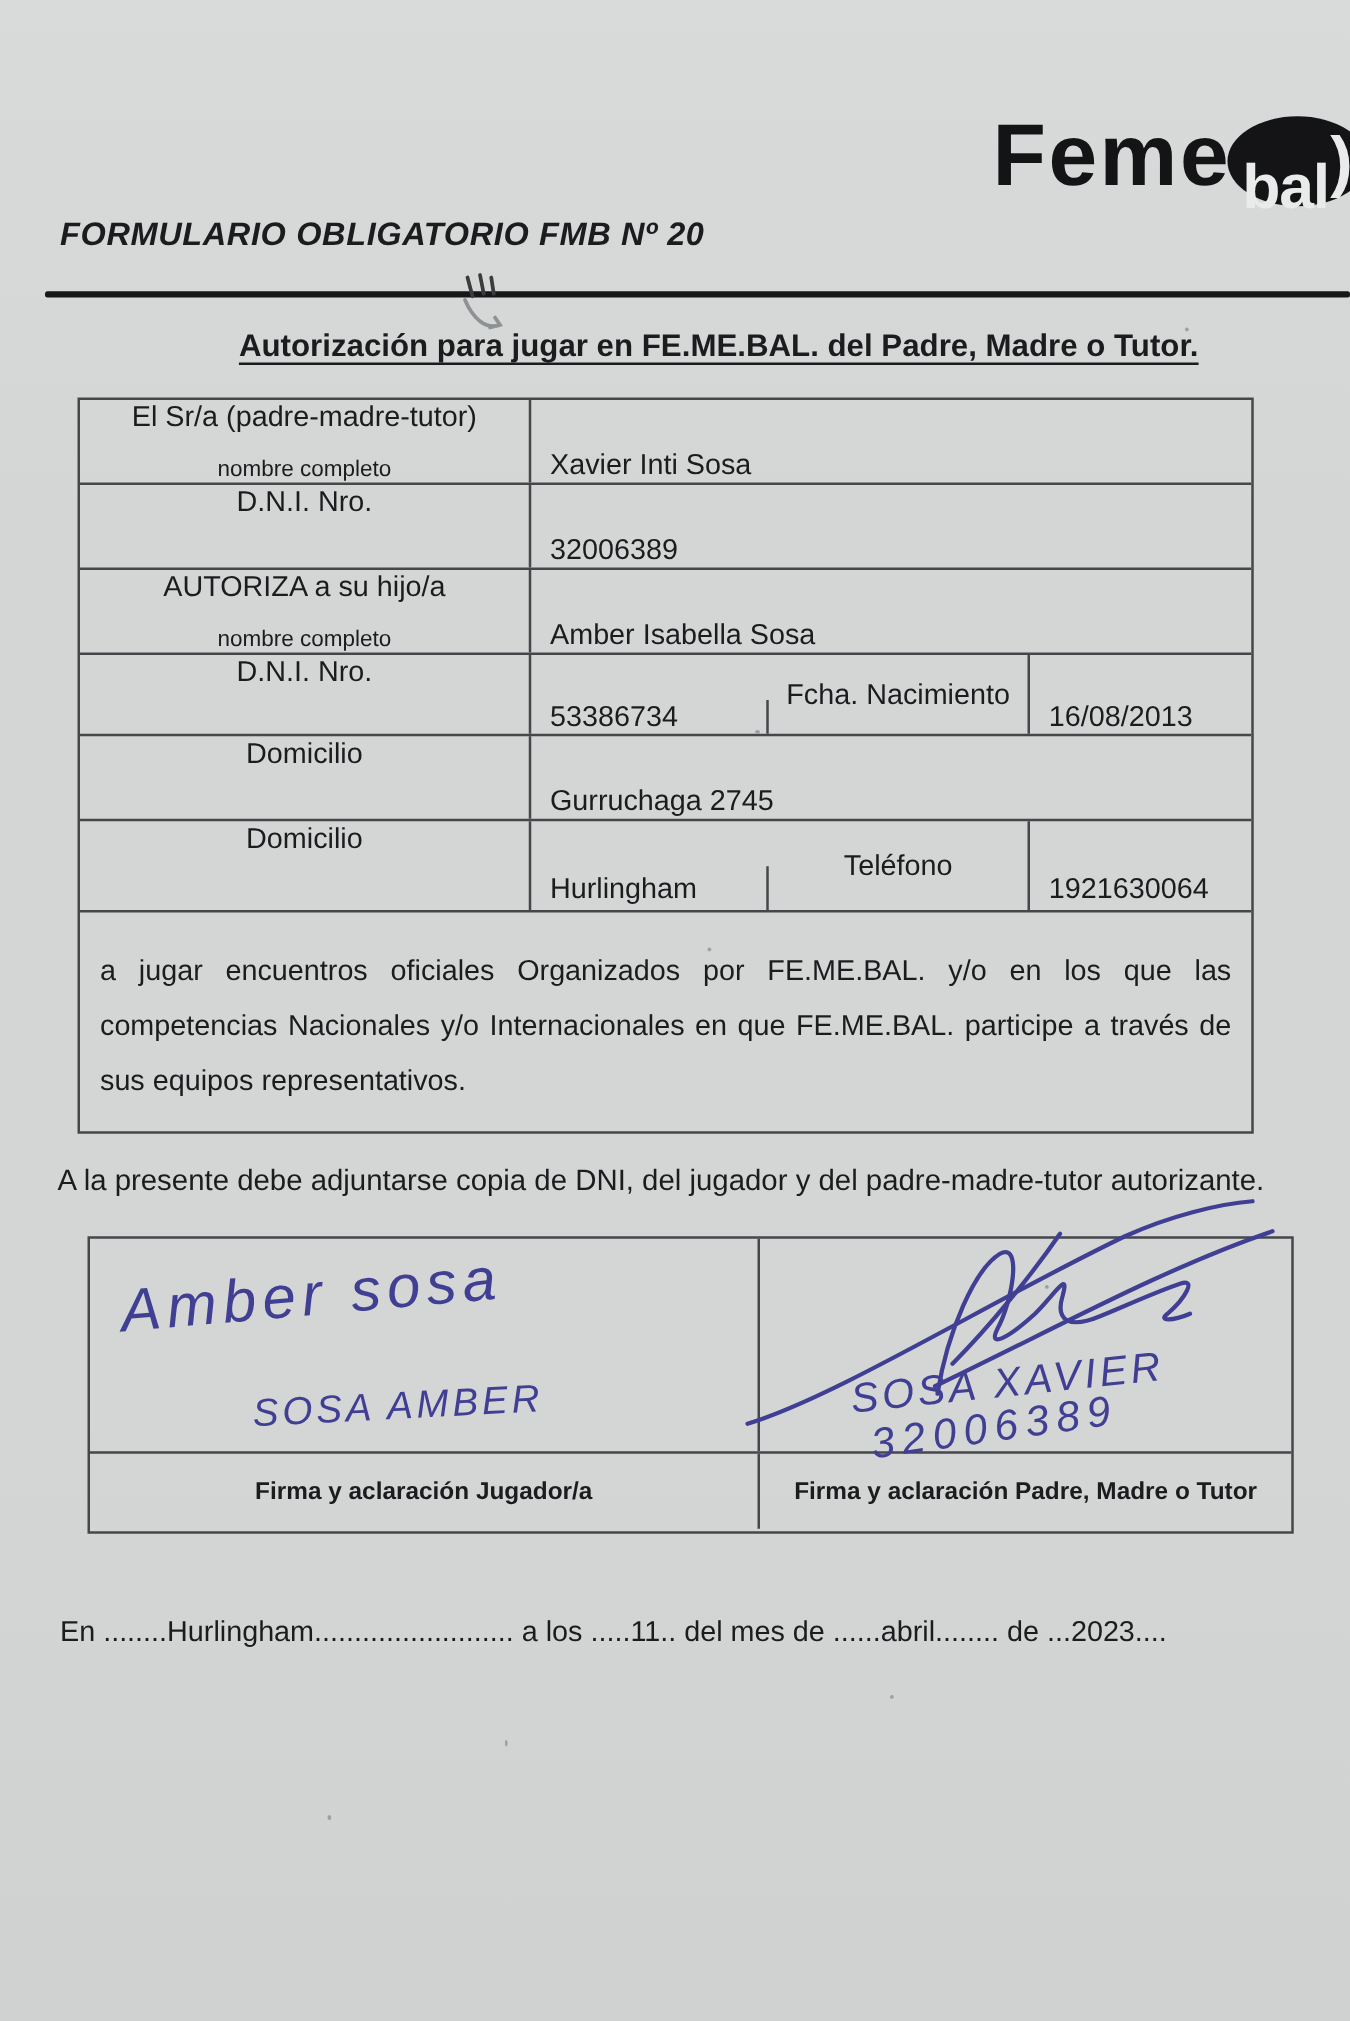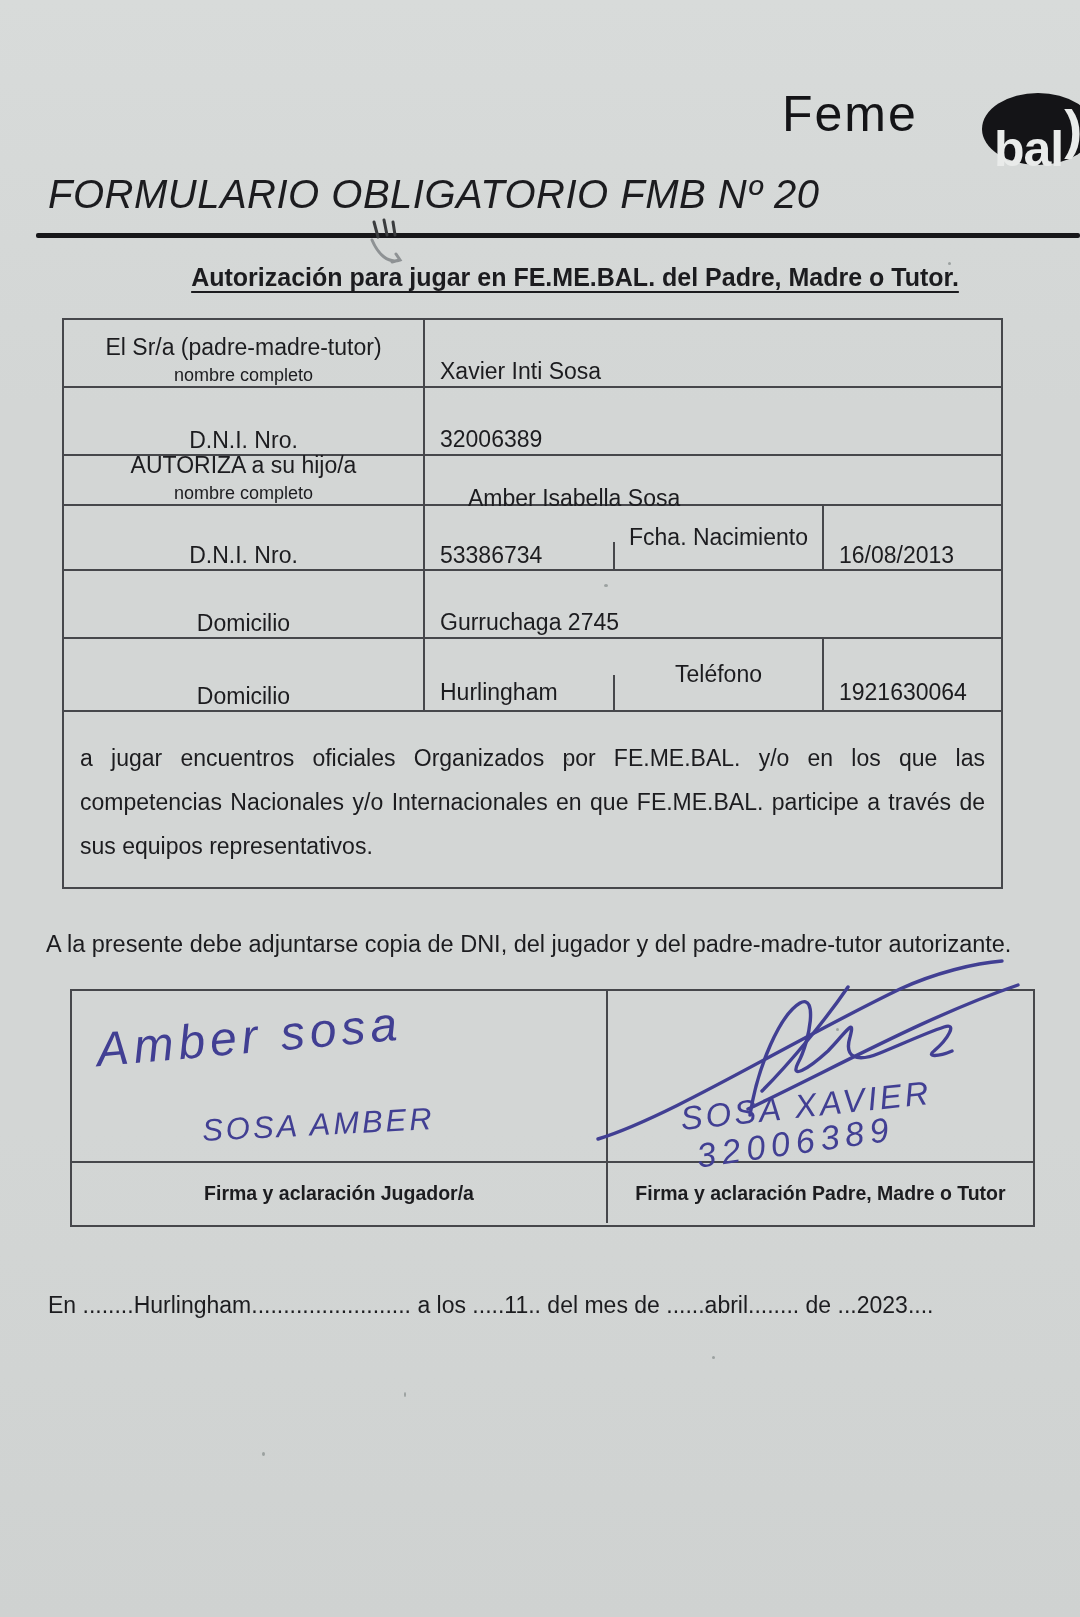--- a/index.html
+++ b/index.html
@@ -9,69 +9,69 @@
     color:#1c1c1f;
     overflow:hidden;
   }
   .sheet{
     position:relative; width:1080px; height:1617px; overflow:hidden;
     background:linear-gradient(180deg,#d8dbda 0%,#d3d6d5 25%,#d3d6d5 70%,#cfd2d1 100%);
   }
   
   .logo{ position:absolute; left:778px; top:95px; height:74px; }
   .logo-feme{
-    position:absolute; left:4px; top:-6px;
-    font-size:50px; font-weight:normal; letter-spacing:2px; color:#141417; line-height:1;
+    position:absolute; left:16px; top:-6px;
+    font-size:70px; font-weight:bold; letter-spacing:2px; color:#141417; line-height:1;
   }
   .logo-ball{
     position:absolute; left:204px; top:-2px; width:112px; height:72px;
     background:#141417; border-radius:50%;
     display:flex; align-items:center; justify-content:center;
     color:#e9ebea; font-weight:bold;
   }
   .logo-ball .bal{ font-size:50px; letter-spacing:-1px; line-height:1;margin-top:40px; }
   .logo-ball .paren{ font-size:54px; line-height:1; margin-left:1px; }
   
   .form-title{
     position:absolute; left:48px; top:172px;
-    font-size:40px; font-weight:normal; font-style:italic; letter-spacing:0.5px;
+    font-size:26px; font-weight:bold; font-style:italic; letter-spacing:0.5px;
   }
   .rule{
     position:absolute; left:36px; top:233px; width:1044px; height:5px;
     background:#17171a; border-radius:2px;
   }
   .pen-mark{ position:absolute; left:352px; top:216px; }
   .form-subtitle{
     position:absolute; left:0; top:263px; width:1080px;
     padding-left:70px; text-align:center;
     font-size:25px; font-weight:bold;
     text-decoration:underline; text-decoration-thickness:2px; text-underline-offset:5px;
   }
   
   .auth-table{
     position:absolute; left:62px; top:318px; width:941px;
     border:2px solid #46474b;
   }
   .t-row{ display:flex; border-bottom:2px solid #46474b; }
   .t-label{
     width:361px; flex:0 0 361px; border-right:2px solid #46474b;
-    display:flex; flex-direction:column; align-items:center; justify-content:flex-end;
+    display:flex; flex-direction:column; align-items:center; justify-content:space-between;
     font-size:23px; text-align:center;
   }
   .t-sublabel{ font-size:18px; margin-top:4px; }
   .t-value{
     flex:1 1 auto; display:flex; align-items:center;
     padding-left:15px; font-size:23px;margin-top:36px;
   }
   .t-value.mid{ flex:0 0 190px; border-right:2px solid #46474b; }
   .t-label2{
     flex:0 0 209px; border-right:2px solid #46474b;
     display:flex; align-items:center; justify-content:center; font-size:23px;
   }
-  .h68{height:68px;} .h66{height:50px;gap:28px;} .h65{height:65px;} .h73{height:73px;}
+  .h68{height:68px;} .h66{height:68px;} .h65{height:65px;} .h73{height:73px;}
   .t-paragraph{
     height:175px; border-bottom:none; padding:24px 16px 0 16px;
     font-size:23px; line-height:44px; text-align:justify;
   }
   
   .note{ position:absolute; left:46px; top:931px; font-size:23.5px; }
   
   .sig-table{
     position:absolute; left:70px; top:989px; width:965px; height:238px;
     border:2px solid #46474b;

